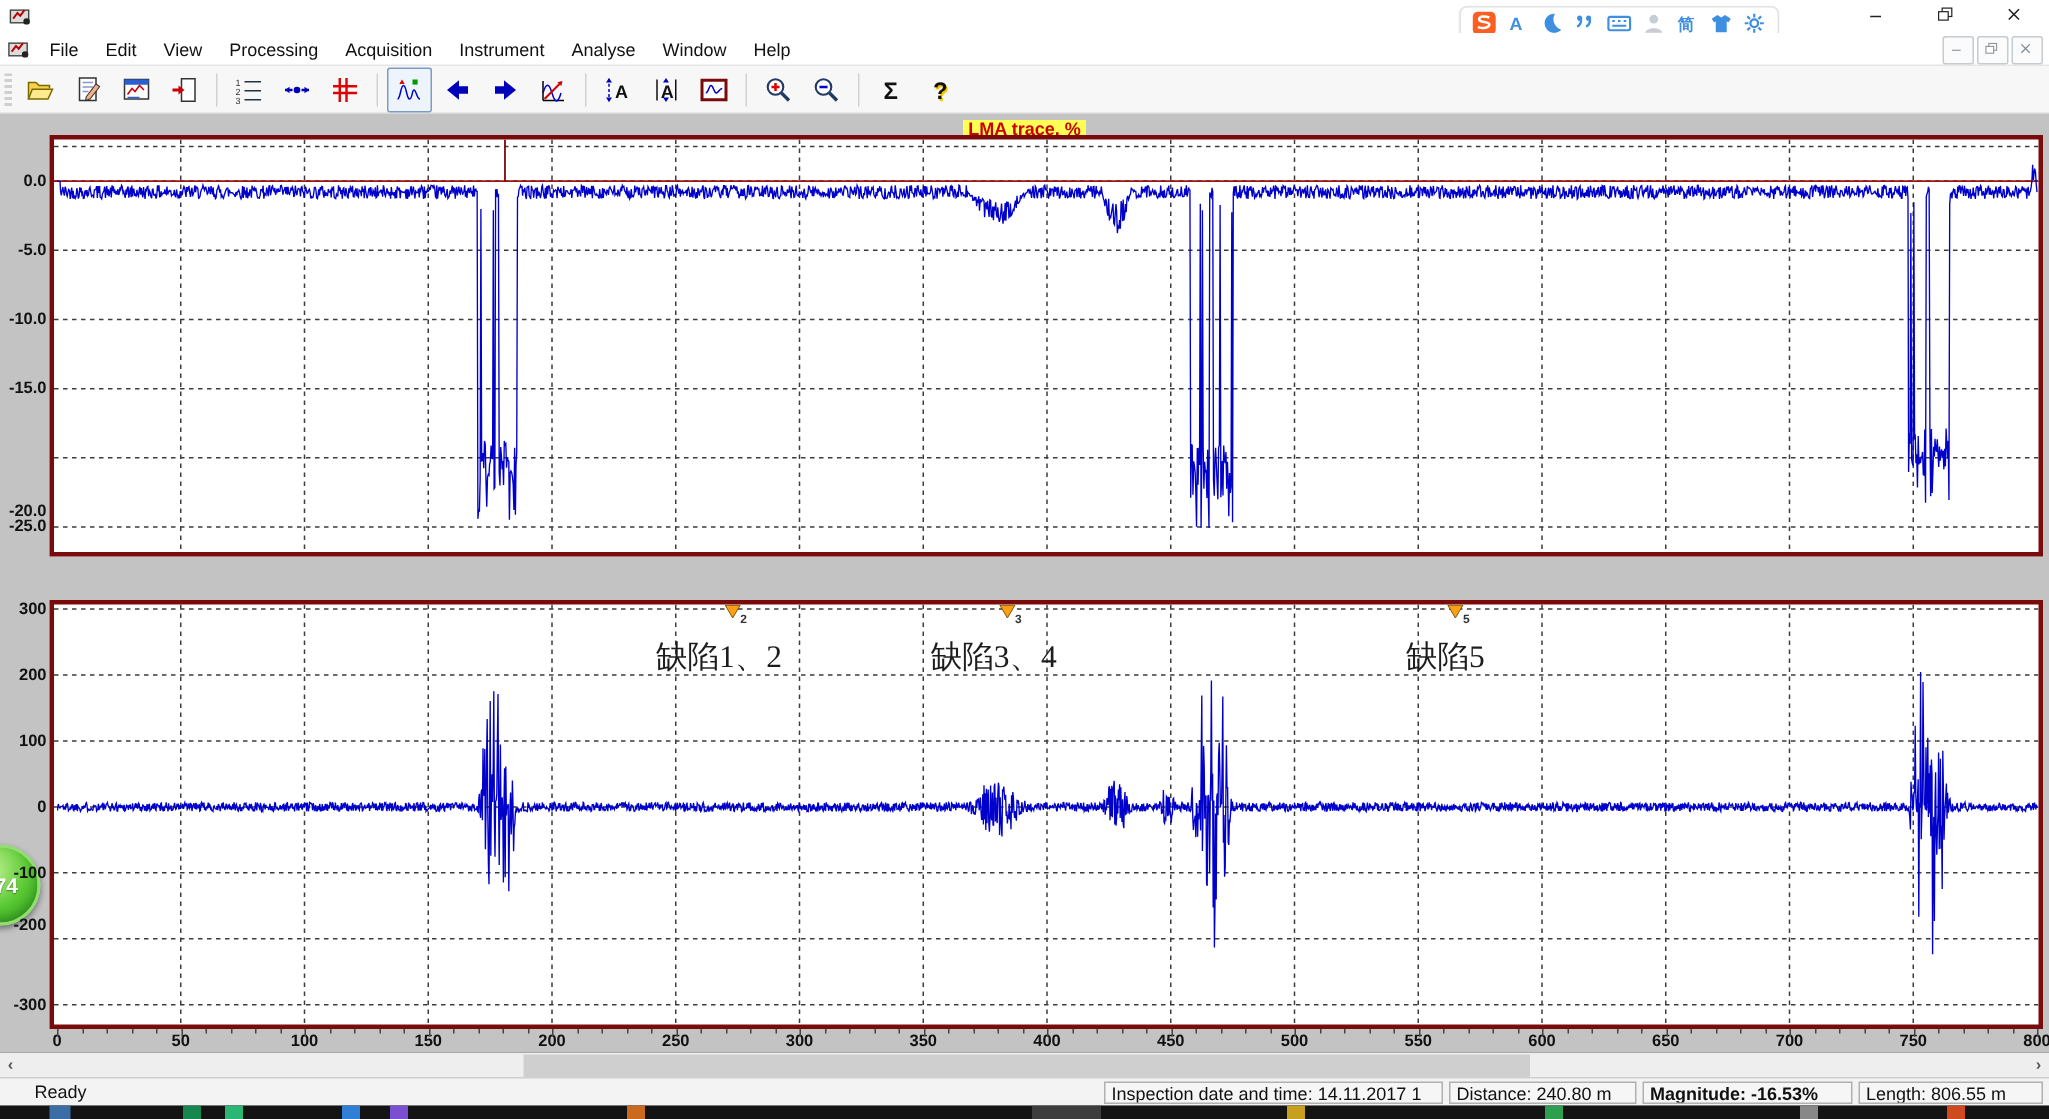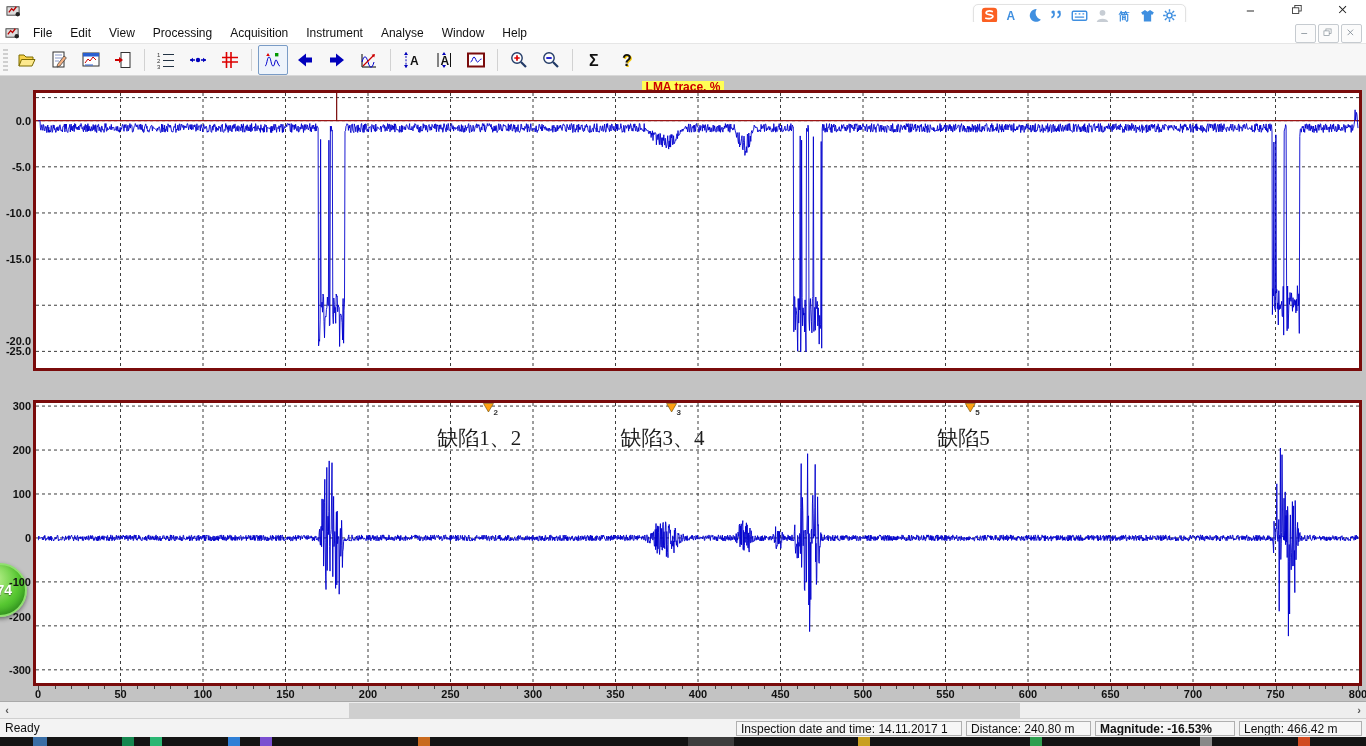--- a/index.html
+++ b/index.html
@@ -55,21 +55,21 @@
     padding-right:13px;color:#fff;font-weight:bold;font-size:14px;text-shadow:0 1px 1px rgba(0,0,0,.4);}
   
   #hscroll{position:absolute;left:0;top:701px;width:1366px;height:17px;background:#eeeeee;
     border-top:1px solid #a9a9a9;box-sizing:border-box;}
   #hthumb{position:absolute;top:1px;height:15px;background:#cfcfcf;}
   .scroll-arrow{position:absolute;top:0;height:16px;width:14px;display:flex;align-items:center;
     justify-content:center;font-size:11px;color:#555;font-weight:bold;}
   
   #statusbar{position:absolute;left:0;top:718px;width:1366px;height:19px;background:#f3f3f3;
     border-top:1px solid #cfcfcf;display:flex;align-items:center;font-size:12px;color:#111;box-sizing:border-box;}
-  #status-ready{padding-left:5px;flex:1 1 auto;}
+  #status-ready{padding-left:5px;flex:1 1 auto;margin-left:18px;}
   .pane{flex:0 0 auto;border:1px solid #b0b0b0;background:#f6f6f6;height:15px;line-height:15px;
     margin-right:4px;padding:0 4px;white-space:nowrap;overflow:hidden;box-sizing:border-box;}
   
   #taskbar{position:absolute;left:0;top:737px;width:1366px;height:9px;background:#141414;overflow:hidden;}
   .tb-mark{position:absolute;bottom:0;height:9px;}
   svg{display:block;}
 </style>
 </head>
 <body>
 <div id="root">
@@ -518,21 +518,21 @@
     <div class="scroll-arrow" style="left:0">‹</div>
     <div id="hthumb" style="left: 349px; width: 671px;"></div>
     <div class="scroll-arrow" style="right:0">›</div>
   </div>
 
   <div id="statusbar">
     <span id="status-ready">Ready</span>
   <div class="pane" style="width: 226px;">Inspection date and time: 14.11.2017 1</div>
       <div class="pane" style="width: 125px;">Distance: 240.80 m</div>
       <div class="pane" style="width: 140px; font-weight: bold;">Magnitude: -16.53%</div>
-      <div class="pane" style="width: 123px;">Length: 466.42 m</div>
+      <div class="pane" style="width: 123px;">Length: 806.55 m</div>
     </div>
 
   <div id="taskbar">
       <div class="tb-mark" style="left: 33px; width: 14px; background: rgb(58, 110, 165);"></div>
       <div class="tb-mark" style="left: 122px; width: 12px; background: rgb(21, 135, 79);"></div>
       <div class="tb-mark" style="left: 150px; width: 12px; background: rgb(43, 182, 115);"></div>
       <div class="tb-mark" style="left: 228px; width: 12px; background: rgb(47, 127, 214);"></div>
       <div class="tb-mark" style="left: 260px; width: 12px; background: rgb(122, 79, 208);"></div>
       <div class="tb-mark" style="left: 418px; width: 12px; background: rgb(201, 106, 30);"></div>
       <div class="tb-mark" style="left: 688px; width: 46px; background: rgb(61, 61, 61);"></div>

